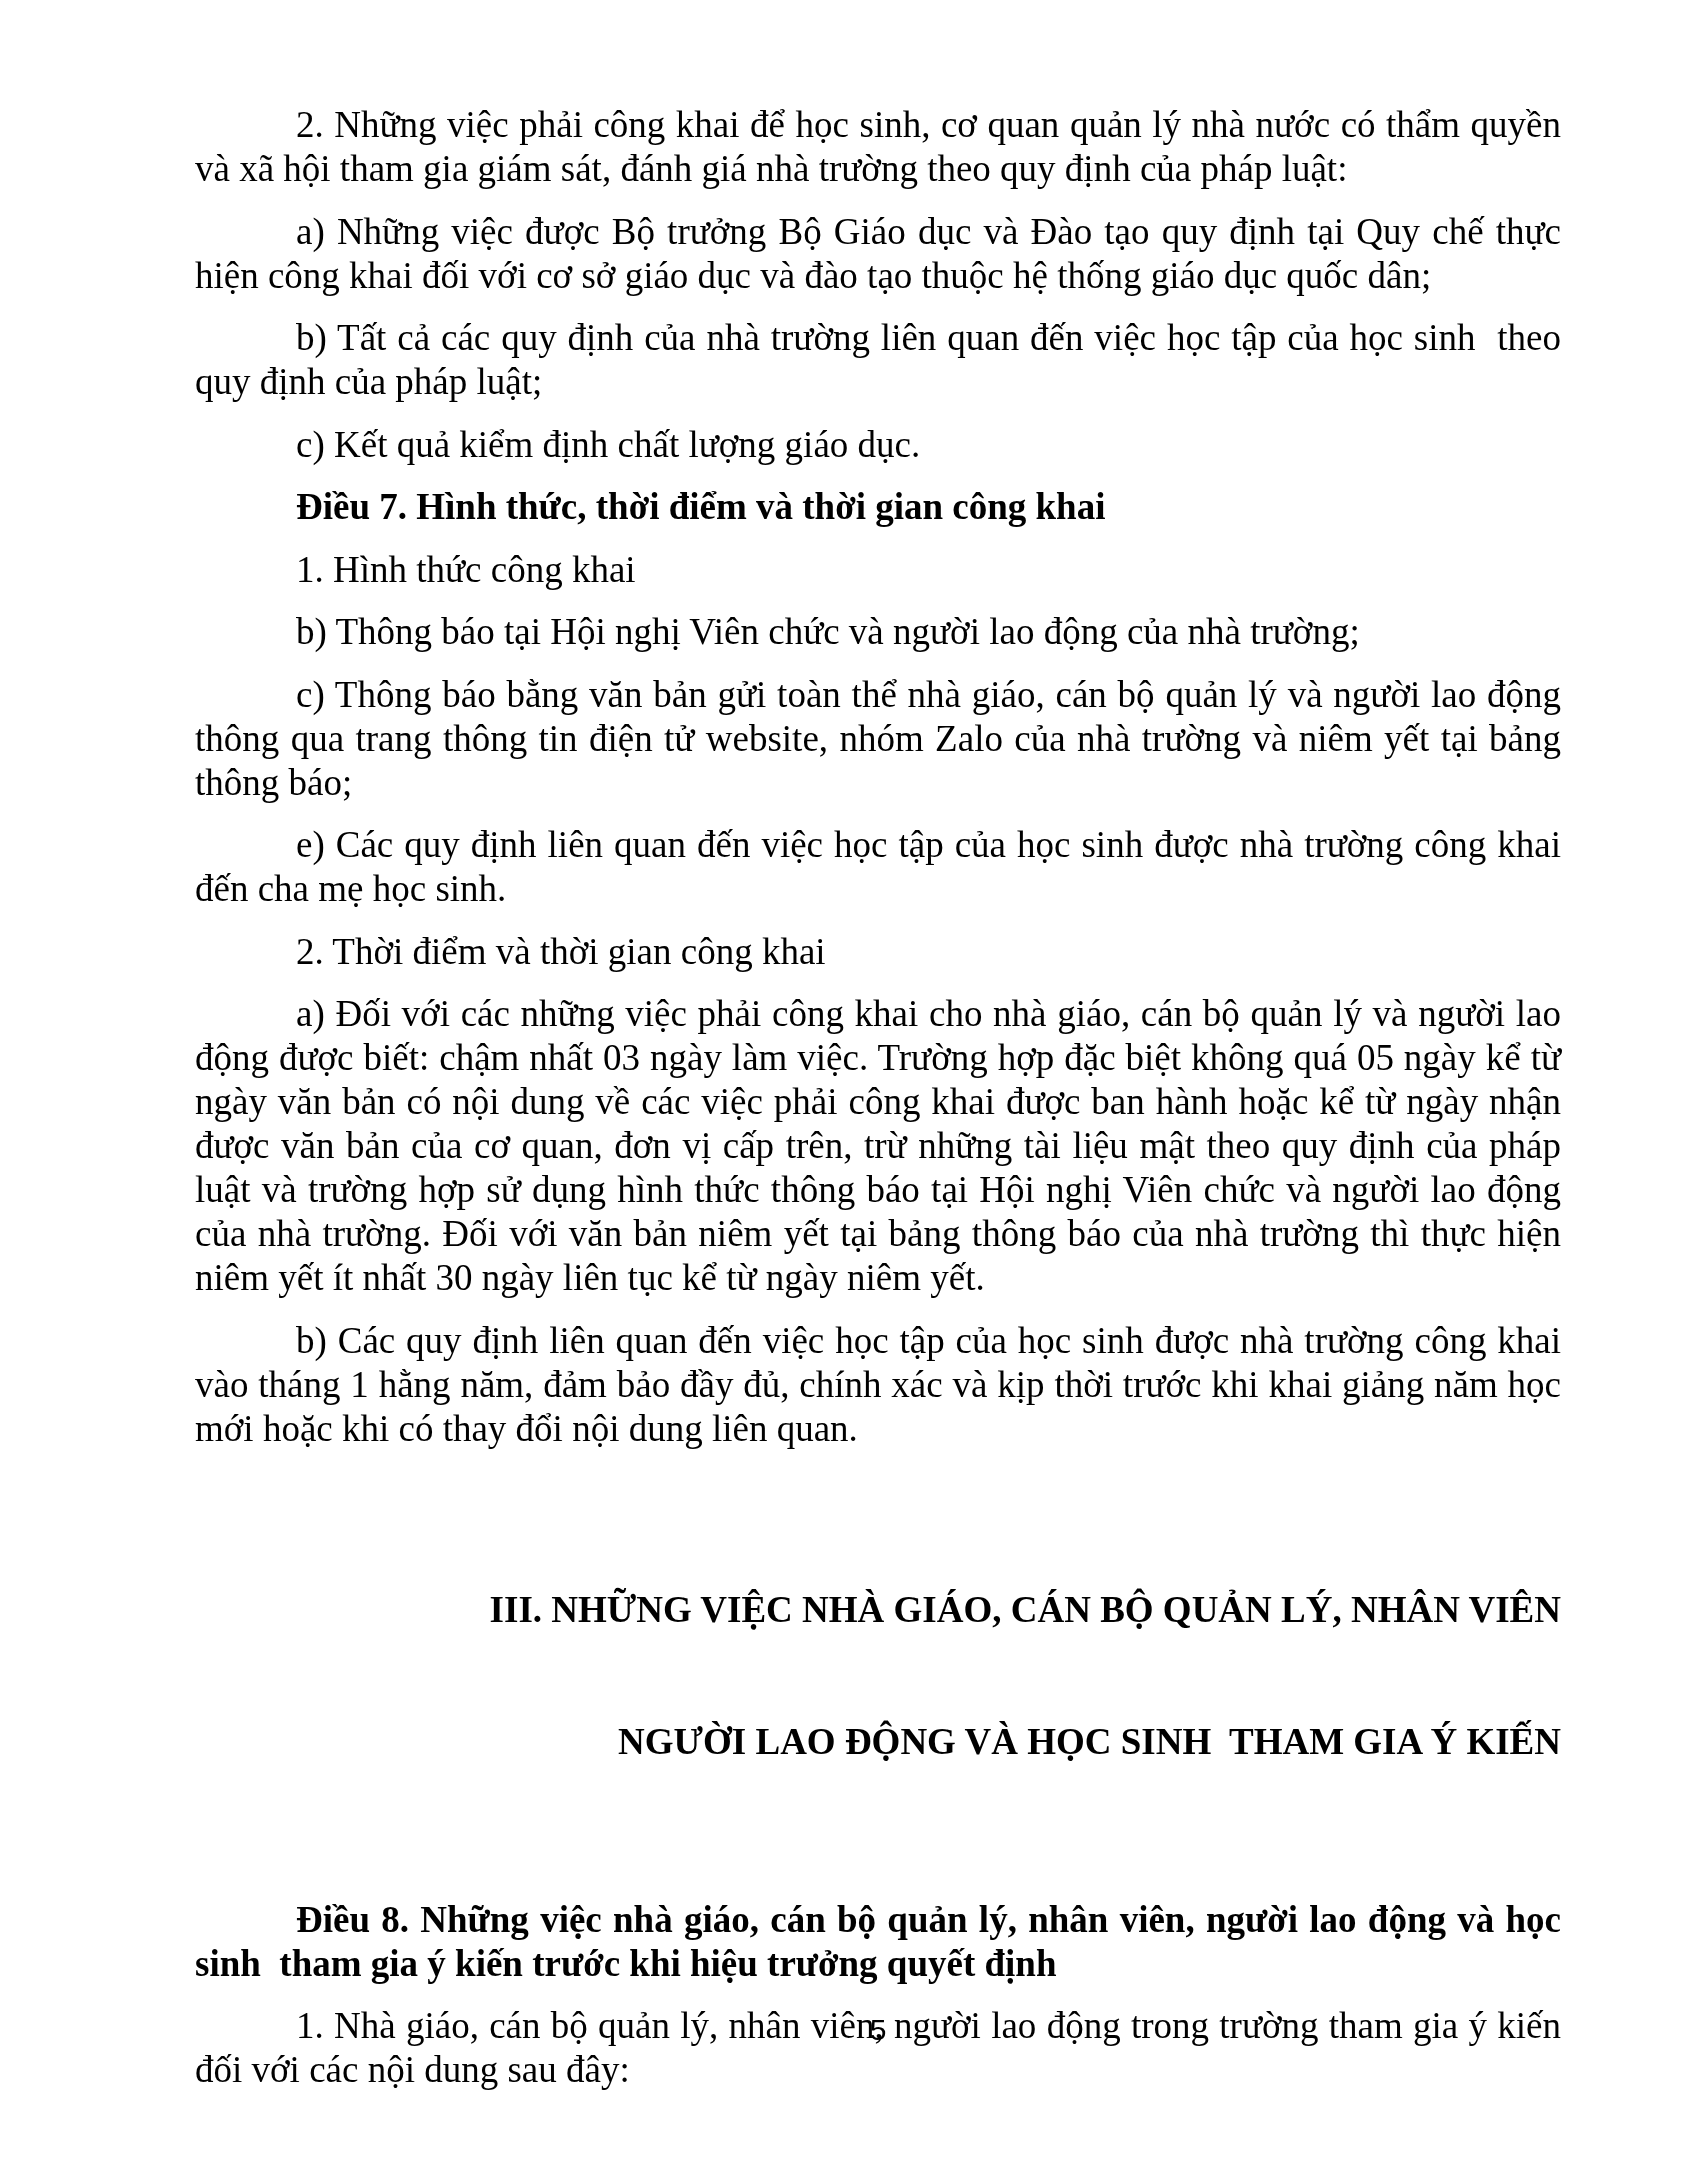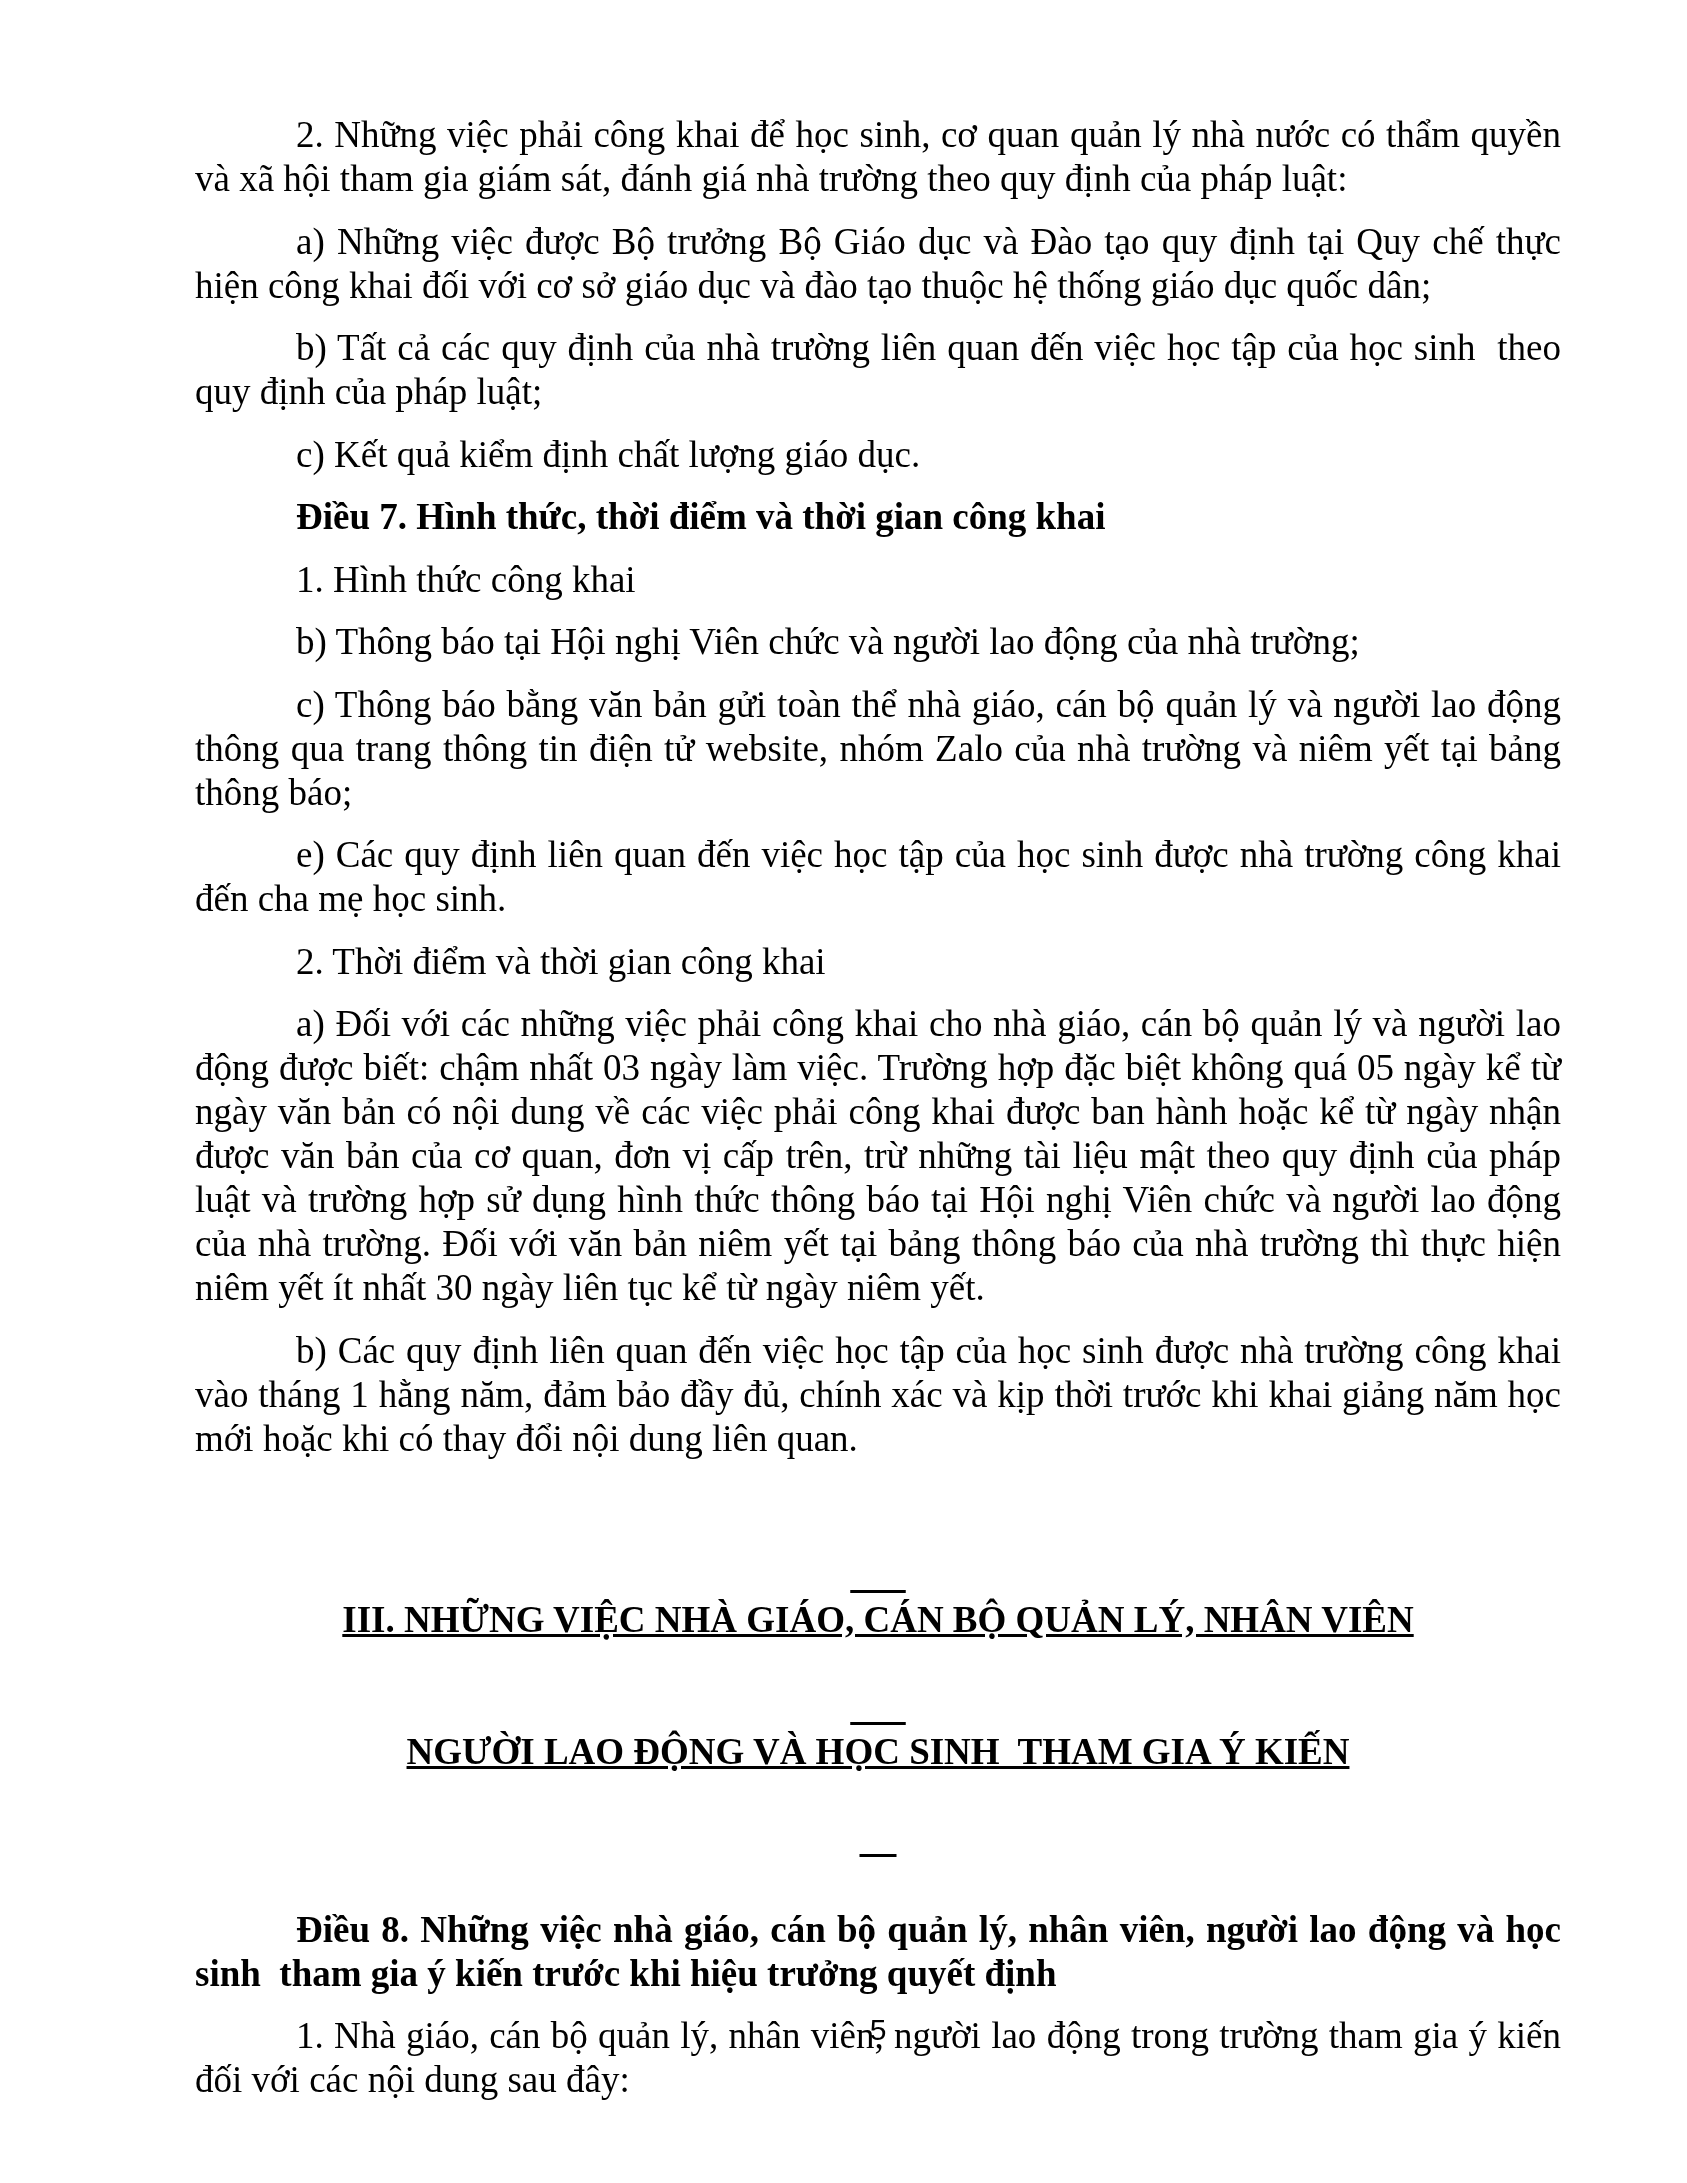--- a/index.html
+++ b/index.html
@@ -25,31 +25,30 @@
     font-size: 37px;
     line-height: 44px;
     text-align: justify;
   }
   .para {
     margin: 18.5px 0 0 0;
     text-indent: 101px;
     white-space: pre-wrap;
   }
   .para.first {
-    margin-top: 14px;
+    margin-top: 4px;
   }
   .bold {
     font-weight: bold;
   }
   .section-heading {
     margin: 49px 0 46px 0;
-    text-align: center;
+    text-align: right;
     font-weight: bold;
     text-indent: 0;
-    text-decoration: underline;
   }
   .heading-line {
     display: block;
     white-space: pre-wrap;
   }
   .footer-page-number {
     position: absolute;
     top: 2013px;
     left: 195px;
     width: 1366px;

